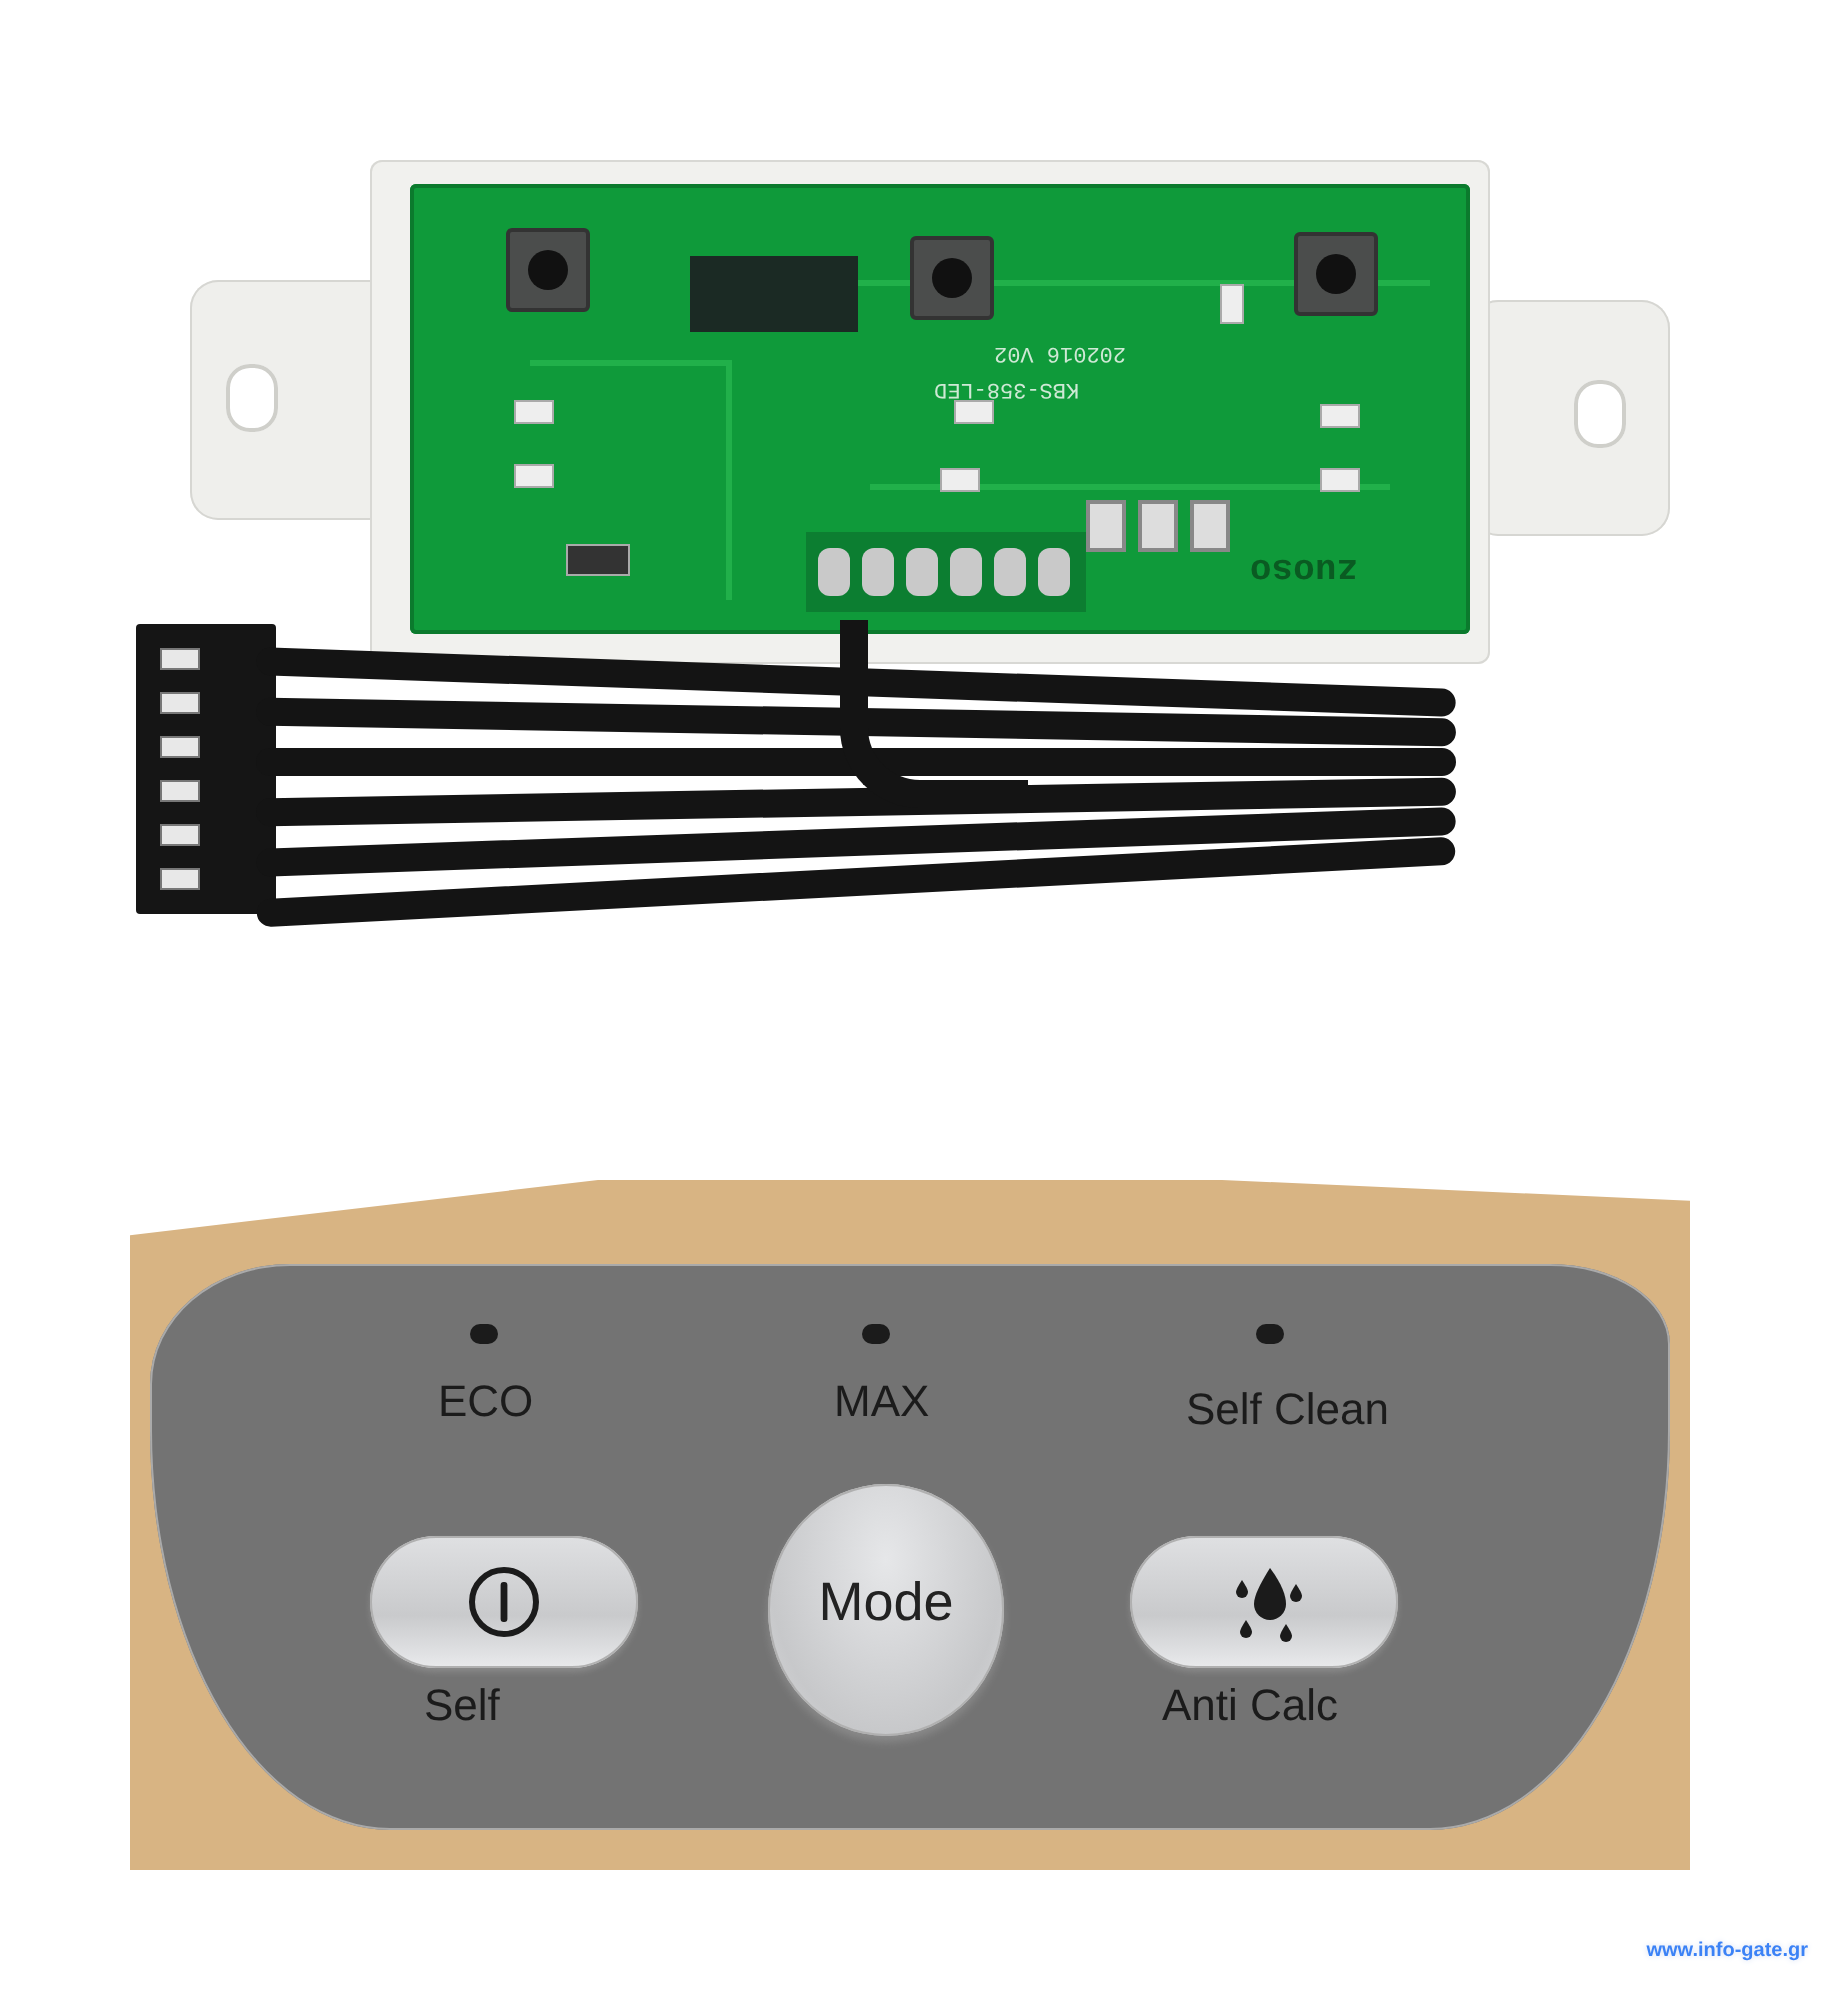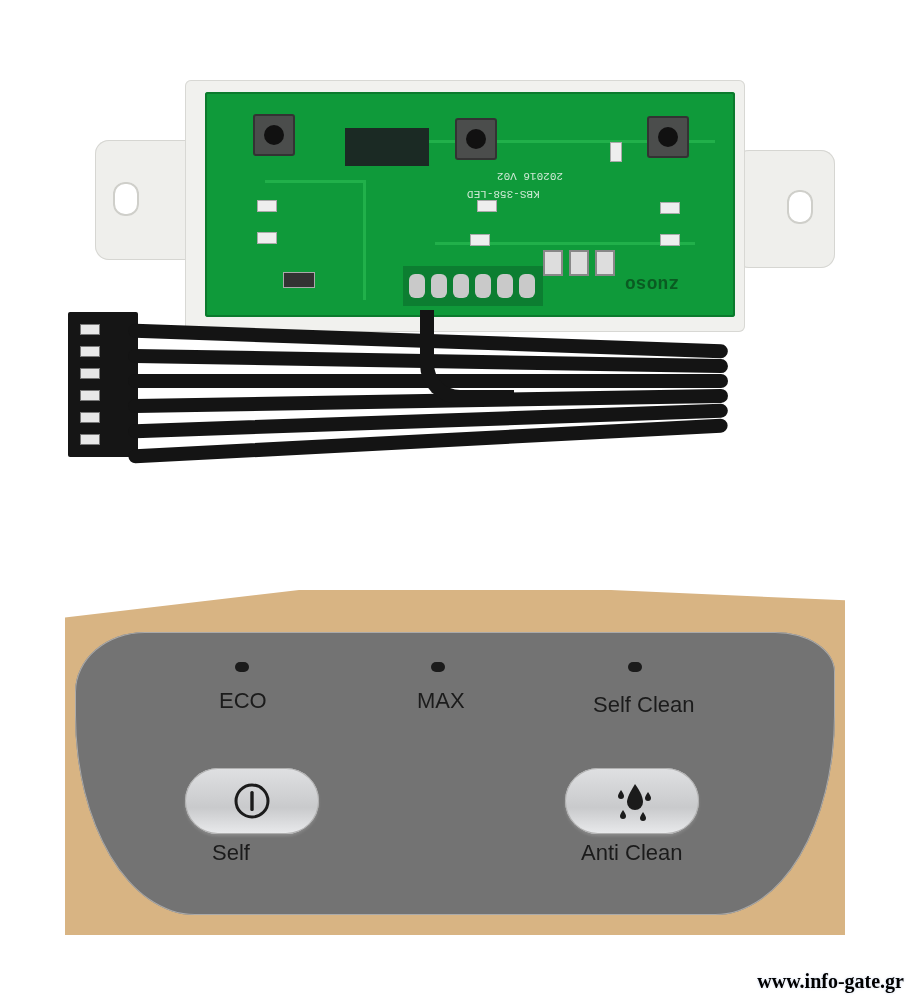--- a/index.html
+++ b/index.html
@@ -26,21 +26,21 @@
   .pin{position:absolute;left:12px;width:18px;height:9px;background:#e8e8e8;border:1px solid #777;}
   .wire{position:absolute;height:14px;background:#141414;border-radius:7px;}
   
   .backing{left:65px;top:590px;width:780px;height:345px;background:#d8b483;clip-path:polygon(0 8%,30% 0,70% 0,100% 3%,100% 100%,0 100%);}
   .panel{left:75px;top:632px;width:760px;height:283px;background:#737373;border-radius:70px 60px 120px 120px / 60px 40px 200px 200px;box-shadow:inset 0 0 0 1px #aaa;}
   .led{position:absolute;width:14px;height:10px;border-radius:5px;background:#1b1b1b;}
   .lbl{position:absolute;font-size:22px;color:#1b1b1b;white-space:nowrap;}
   .pill{position:absolute;width:134px;height:66px;border-radius:33px;background:linear-gradient(#dfe0e2,#c9cacc 60%,#e9eaec);box-shadow:0 2px 3px #8a8a8a,inset 0 0 0 1px #b0b0b0;}
   .oval{position:absolute;width:118px;height:126px;border-radius:50%;background:radial-gradient(ellipse at 50% 30%,#e6e7e9,#c7c8ca 70%,#d9dadc);box-shadow:0 3px 4px #8a8a8a,inset 0 0 0 1px #b0b0b0;}
   .mode-text{position:absolute;left:0;right:0;top:44px;text-align:center;font-size:27px;color:#222;}
-  .watermark{right:8px;top:970px;font-family:Liberation Serif, serif;font-weight:bold;font-size:20px;color:#000000;text-shadow:0 0 3px #cfdaf0;}
+  .watermark{right:8px;top:970px;font-family:Liberation Sans, sans-serif;font-weight:bold;font-size:10px;color:#3b82f6;text-shadow:0 0 3px #cfdaf0;}
 </style>
 </head>
 <body>
 
 <div class="abs housing">
   <div class="tab-left">
     <div class="hole" style="left:18px;top:42px;"></div>
   </div>
   <div class="tab-right">
     <div class="hole" style="right:22px;top:40px;"></div>
@@ -114,26 +114,29 @@
   <div class="lbl" style="left:518px;top:60px;text-align:center;">Self Clean</div>
 
   <div class="pill" style="left:110px;top:136px;">
     <svg style="position:absolute;left:48px;top:14px;" width="38" height="38" viewBox="0 0 38 38">
       <circle cx="19" cy="19" r="16" fill="none" stroke="#1b1b1b" stroke-width="3"></circle>
       <rect x="17.3" y="9" width="3.4" height="20" rx="1.5" fill="#1b1b1b"></rect>
     </svg>
   </div>
   <div class="lbl" style="left:137px;top:208px;">Self</div>
 
+  <div class="oval" style="left:309px;top:110px;">
+    <div class="mode-text">Mode</div>
+  </div>
 
   <div class="pill" style="left:490px;top:136px;">
     <svg style="position:absolute;left:48px;top:12px;" width="40" height="42" viewBox="0 0 40 42">
       <path d="M22 4 C28 12 30 18 30 22 a8 8 0 0 1 -16 0 C14 18 17 12 22 4z" fill="#1b1b1b"></path>
       <path d="M8 10 C10 13 11 15 11 16 a3 3 0 0 1 -6 0 C5 15 6 13 8 10z" fill="#1b1b1b"></path>
       <path d="M35 12 C37 15 38 17 38 18 a3 3 0 0 1 -6 0 C32 17 33 15 35 12z" fill="#1b1b1b"></path>
       <path d="M10 30 C12 33 13 35 13 36 a3 3 0 0 1 -6 0 C7 35 8 33 10 30z" fill="#1b1b1b"></path>
       <path d="M30 32 C32 35 33 37 33 38 a3 3 0 0 1 -6 0 C27 37 28 35 30 32z" fill="#1b1b1b"></path>
     </svg>
   </div>
-  <div class="lbl" style="left:506px;top:208px;">Anti Clean</div>
+  <div class="lbl" style="left:506px;top:208px;">Anti Calc</div>
 </div>
 
 <div class="abs watermark">www.info-gate.gr</div>
 
 </body></html>

